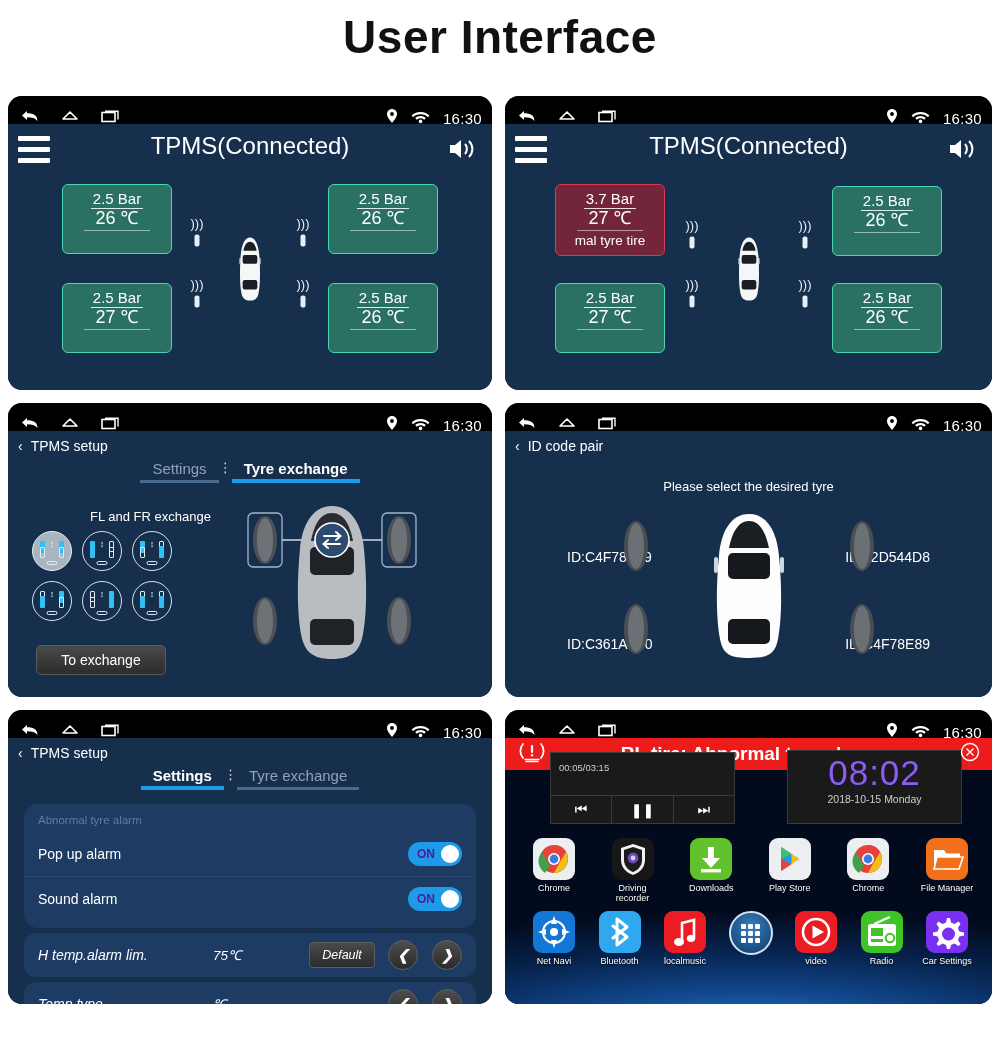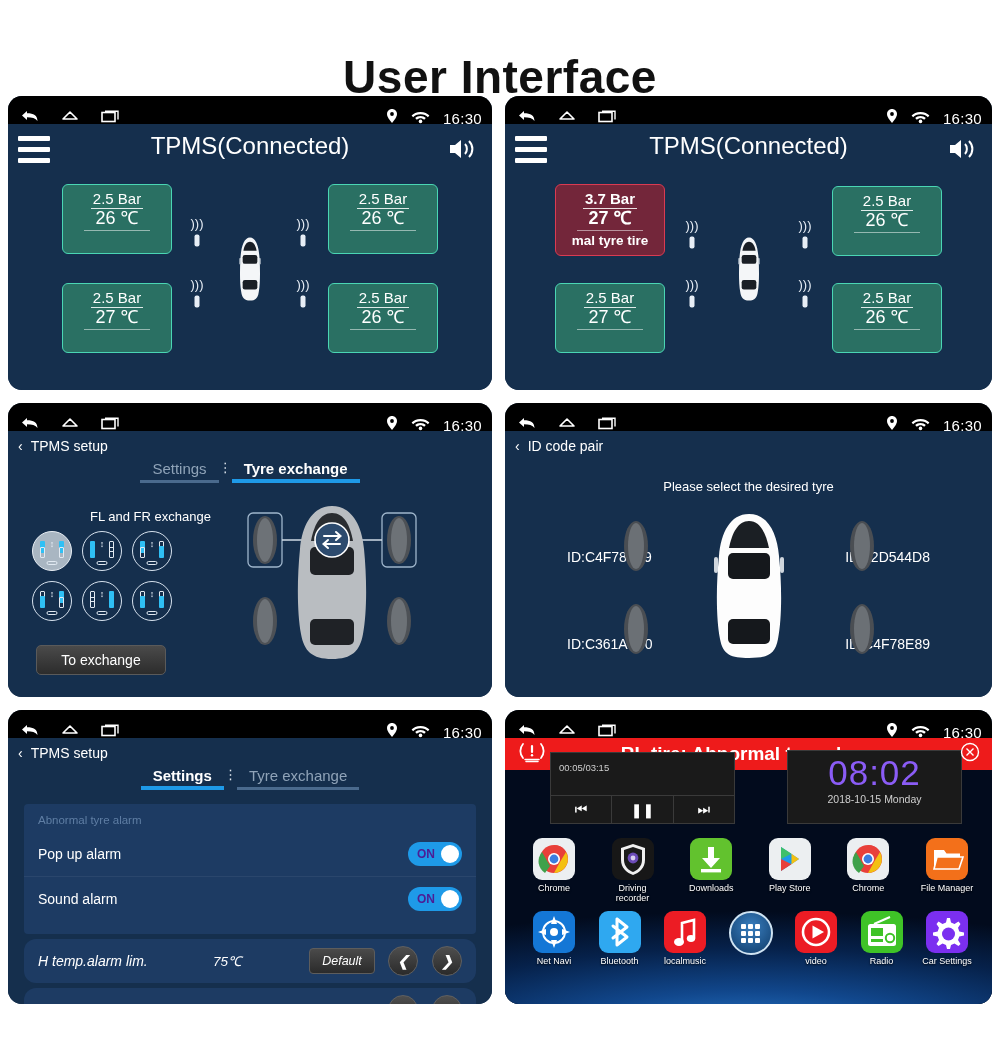--- a/index.html
+++ b/index.html
@@ -3,21 +3,21 @@
 <meta charset="utf-8">
 <style>
   * { box-sizing: border-box; margin:0; padding:0; }
   html,body { width:1000px; height:1043px; background:#fff; }
   body { font-family:"Liberation Sans", sans-serif; }
 
   .page { position:relative; width:1000px; height:1043px; background:#ffffff; }
 
   .page-title{
     position:absolute; left:0; top:10px; width:1000px; text-align:center;
-    font-size:46px; font-weight:bold; color:#111; letter-spacing:.5px;margin-top:40px;
+    font-size:46px; font-weight:bold; color:#111; letter-spacing:.5px;
   }
 
   
   .panel{
     position:absolute; border-radius:14px; overflow:hidden;
     background:#152f4d; box-shadow:0 0 0 1px rgba(255,255,255,0);
   }
   .statusbar{
     position:relative; height:28px; background:#000; display:flex;
     align-items:center; padding:16px 10px 0 12px; color:#fff;
@@ -36,21 +36,21 @@
     font-size:24px; color:#fff; font-weight:400;
   }
   .speaker{ position:absolute; right:14px; top:12px; }
 
   .tyre-grid{ position:relative; height:185px; }
   .tyrebox{
     position:absolute; width:110px; height:70px; border-radius:6px;
     background:#2a7063; border:1.5px solid #4ad6b4; color:#fff;
     display:flex; flex-direction:column; align-items:center; padding-top:5px;
   }
-  .tyrebox.alarm{ background:#73263a; border-color:#d93b52; height:72px;font-weight:bold; }
+  .tyrebox.alarm{ background:#73263a; border-color:#d93b52; height:72px; }
   .tb-press{ font-size:15px; border-bottom:1.5px solid rgba(255,255,255,.85); padding:0 2px 1px; line-height:17px;}
   .tb-temp{ font-size:18px; line-height:17px; padding-top:1px; }
   .tb-rule{ width:62%; height:1px; background:rgba(255,255,255,.5); margin-top:3px; }
   .tb-msg{ font-size:13.5px; margin-top:2px; white-space:nowrap; overflow:hidden; }
 
   .tb-fl{ left:54px; top:8px; }
   .tb-fr{ right:54px; top:8px; }
   .tb-rl{ left:54px; bottom:8px; }
   .tb-rr{ right:54px; bottom:8px; }
 
@@ -86,21 +86,21 @@
     display:flex; align-items:center; justify-content:center; border:1px solid #5a5a5a;
   }
   .ex-car{ position:absolute; right:60px; top:70px; width:200px; height:165px; }
 
   
   .idhint{ position:absolute; left:0; right:0; top:48px; text-align:center; color:#fff; font-size:13px; }
   .idlabel{ position:absolute; color:#fff; font-size:14px; white-space:nowrap; }
 
   
   .settings-wrap{ position:absolute; left:16px; right:16px; top:66px; }
-  .grp{ background:#1d3b63; border-radius:4px; padding:4px 0 14px; }
+  .grp{ background:#1d3b63; border-radius:14px; padding:4px 0 8px; }
   .grp-title{ color:#5f7ea4; font-size:11.5px; padding:6px 14px 6px; }
   .srow{ display:flex; align-items:center; height:44px; padding:0 14px; color:#fff; font-size:14px;}
   .srow + .srow { border-top:1px solid rgba(255,255,255,.06); }
   .sblock{ background:#1d3b63; border-radius:12px; margin-top:5px;font-style:italic; }
   .s-name{ width:175px; }
   .s-val{ width:96px; font-size:13.5px; }
   .btn-default{
     width:66px; height:26px; border-radius:4px; background:linear-gradient(#4a4a4a,#2b2b2b);
     border:1px solid #5d5d5d; color:#fff; font-size:12.5px; display:flex; align-items:center; justify-content:center;
   }

